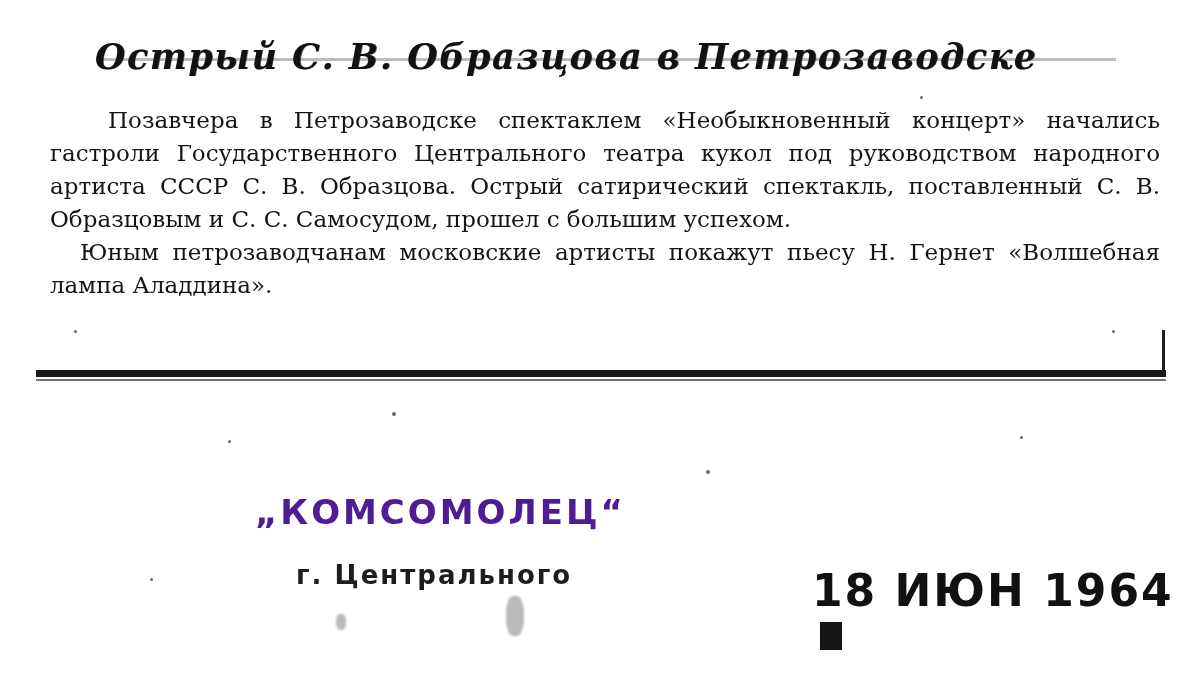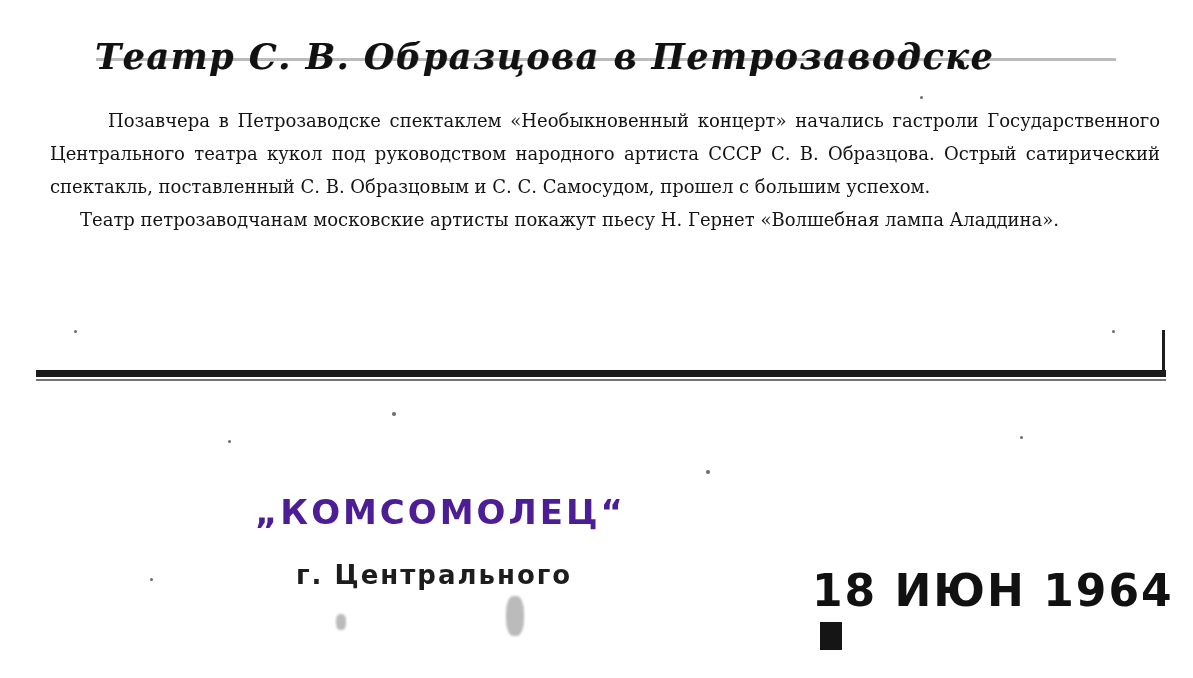--- a/index.html
+++ b/index.html
@@ -49,21 +49,21 @@
     background: rgba(30,30,30,0.30);
     filter: blur(0.6px);
   }
 
   .body-text {
     position: absolute;
     left: 50px;
     top: 104px;
     width: 1110px;
     font-family: "DejaVu Serif", serif;
-    font-size: 18px;
+    font-size: 23px;
     line-height: 33px;
     color: #141414;
   }
   .body-text p {
     margin: 0 0 0 0;
     text-align: justify;
     text-justify: inter-word;
   }
   .p1 { text-indent: 58px; }
   .p2 { text-indent: 30px; margin-top: 2px; }
@@ -158,26 +158,26 @@
     background: rgba(60,60,60,.35);
     border-radius: 40%;
     filter: blur(1px);
   }
 </style>
 </head>
 <body>
 
 <div class="clipping">
 
-  <div class="headline">Театр С. В. Образцова в Петрозаводске</div>
+  <div class="headline">Острый С. В. Образцова в Петрозаводске</div>
   <div class="headline-smudge"></div>
 
   <div class="body-text">
     <p class="p1">Позавчера в Петрозаводске спектаклем «Необыкновенный концерт» начались гастроли Государственного Центрального театра кукол под руководством народного артиста СССР С. В. Образцова. Острый сатирический спектакль, поставленный С. В. Образцовым и С. С. Самосудом, прошел с большим успехом.</p>
-    <p class="p2">Театр петрозаводчанам московские артисты покажут пьесу Н. Гернет «Волшебная лампа Аладдина».</p>
+    <p class="p2">Юным петрозаводчанам московские артисты покажут пьесу Н. Гернет «Волшебная лампа Аладдина».</p>
   </div>
 
   <div class="rule-thick"></div>
   <div class="rule-thin"></div>
   <div class="rule-tick"></div>
 </div>
 
 <div class="stamp-area">
   <div class="stamp-name">„КОМСОМОЛЕЦ“</div>
   <div class="stamp-city">г. Центрального</div>

